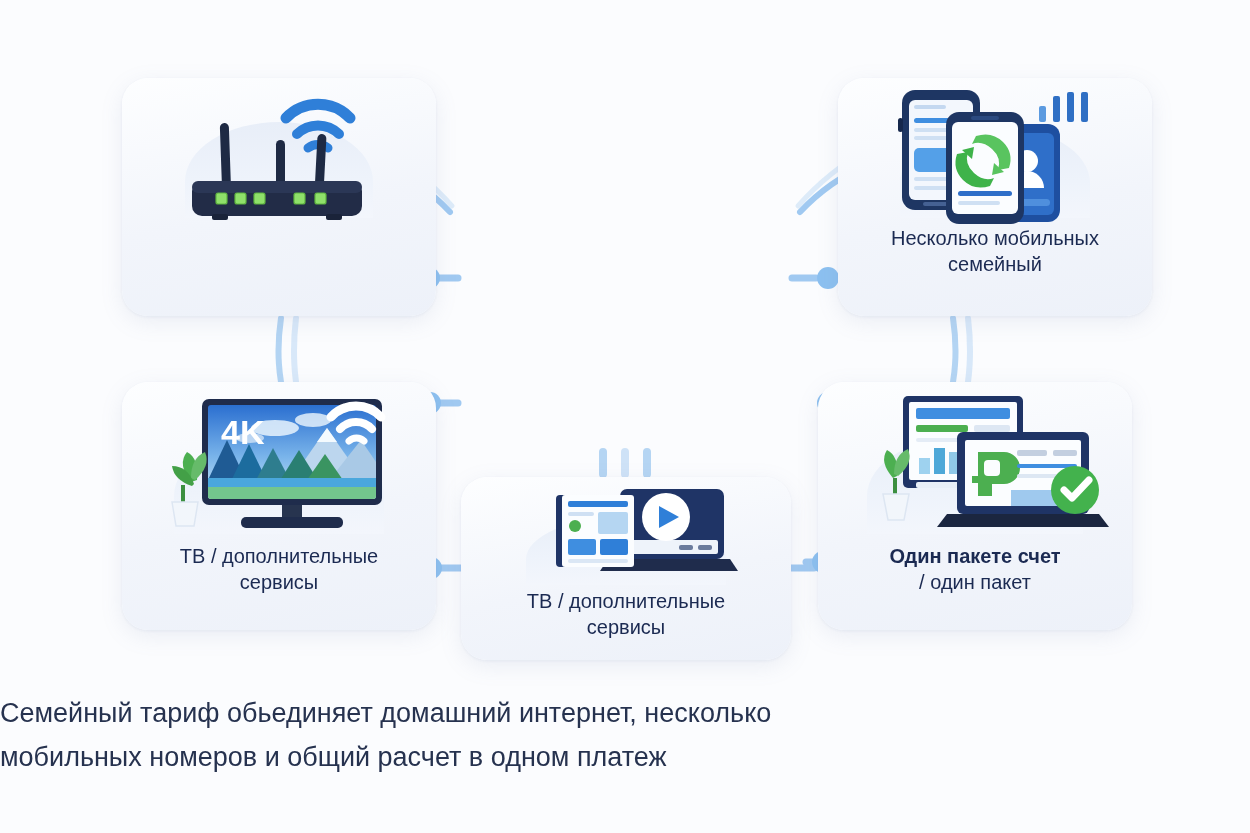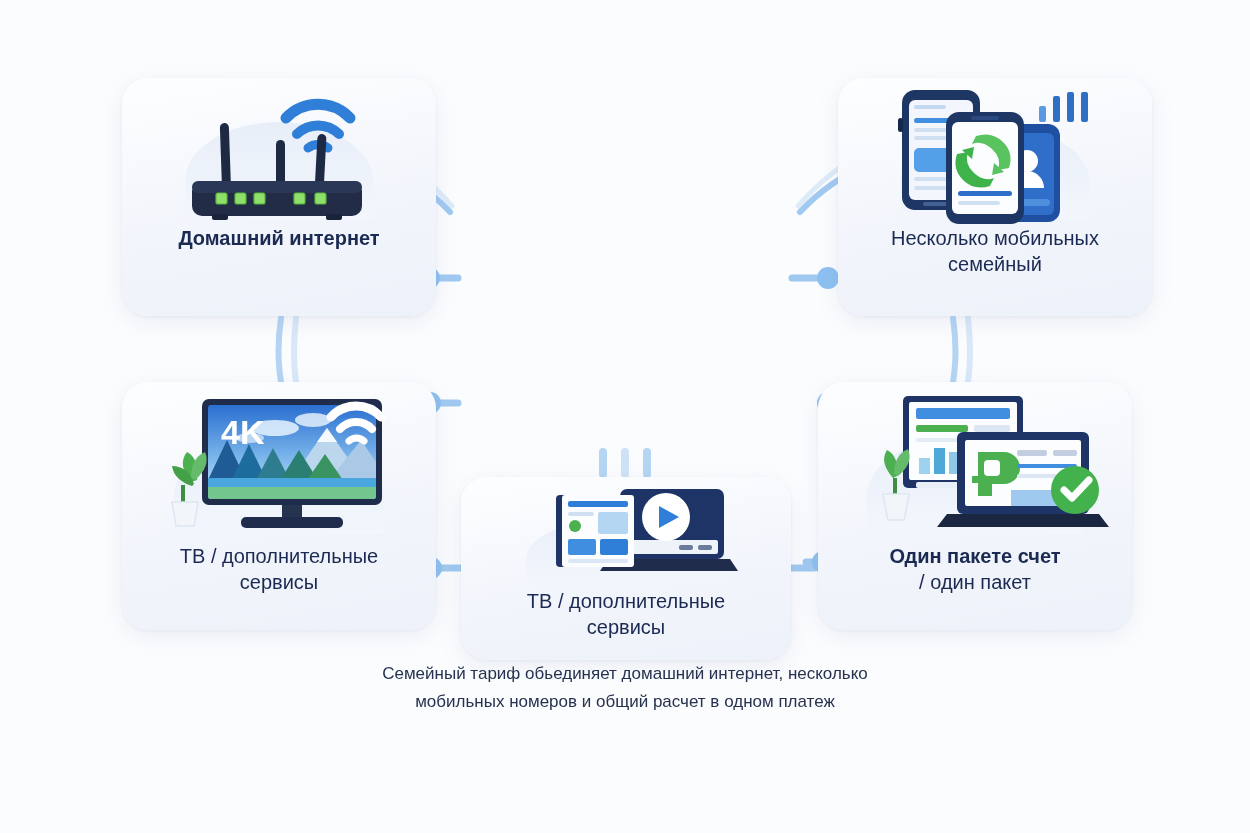--- a/index.html
+++ b/index.html
@@ -127,25 +127,24 @@
     color: #162449;
     line-height: 1.12;
     letter-spacing: -0.2px;
   }
   #card-hub .hub-title span { display: block; }
 
   
   #caption {
     position: absolute;
     left: 0;
-    top: 660px;
+    top: 692px;
     width: 1250px;
-    text-align: center;
     color: #26324f;
-    font-size: 17px;
+    font-size: 27px;
     line-height: 1.62;
   }
   #caption span { display: block; }
 </style>
 </head>
 <body>
 
 <div id="stage">
 
   <svg id="connectors" viewBox="0 0 1250 833" xmlns="http://www.w3.org/2000/svg">
@@ -214,21 +213,20 @@
         <g fill="#8fe06a" stroke="#5fb63f" stroke-width="1.2">
           <rect x="52" y="115" width="11" height="11" rx="2"></rect>
           <rect x="71" y="115" width="11" height="11" rx="2"></rect>
           <rect x="90" y="115" width="11" height="11" rx="2"></rect>
           <rect x="130" y="115" width="11" height="11" rx="2"></rect>
           <rect x="151" y="115" width="11" height="11" rx="2"></rect>
         </g>
       </svg>
     </div>
     <div class="label">
-      <span class="l1">Домашний интернет</span>
     </div>
   </div>
 
   <div class="card" id="card-mobile">
     <div class="art">
       <div class="dome" style="width:190px;height:92px;bottom:8px;"></div>
       <svg width="238" height="148" viewBox="0 0 238 148">
 
         <g fill="#2f6fc4">
           <rect x="163" y="28" width="7" height="16" rx="2" fill="#5b9ae0"></rect>

